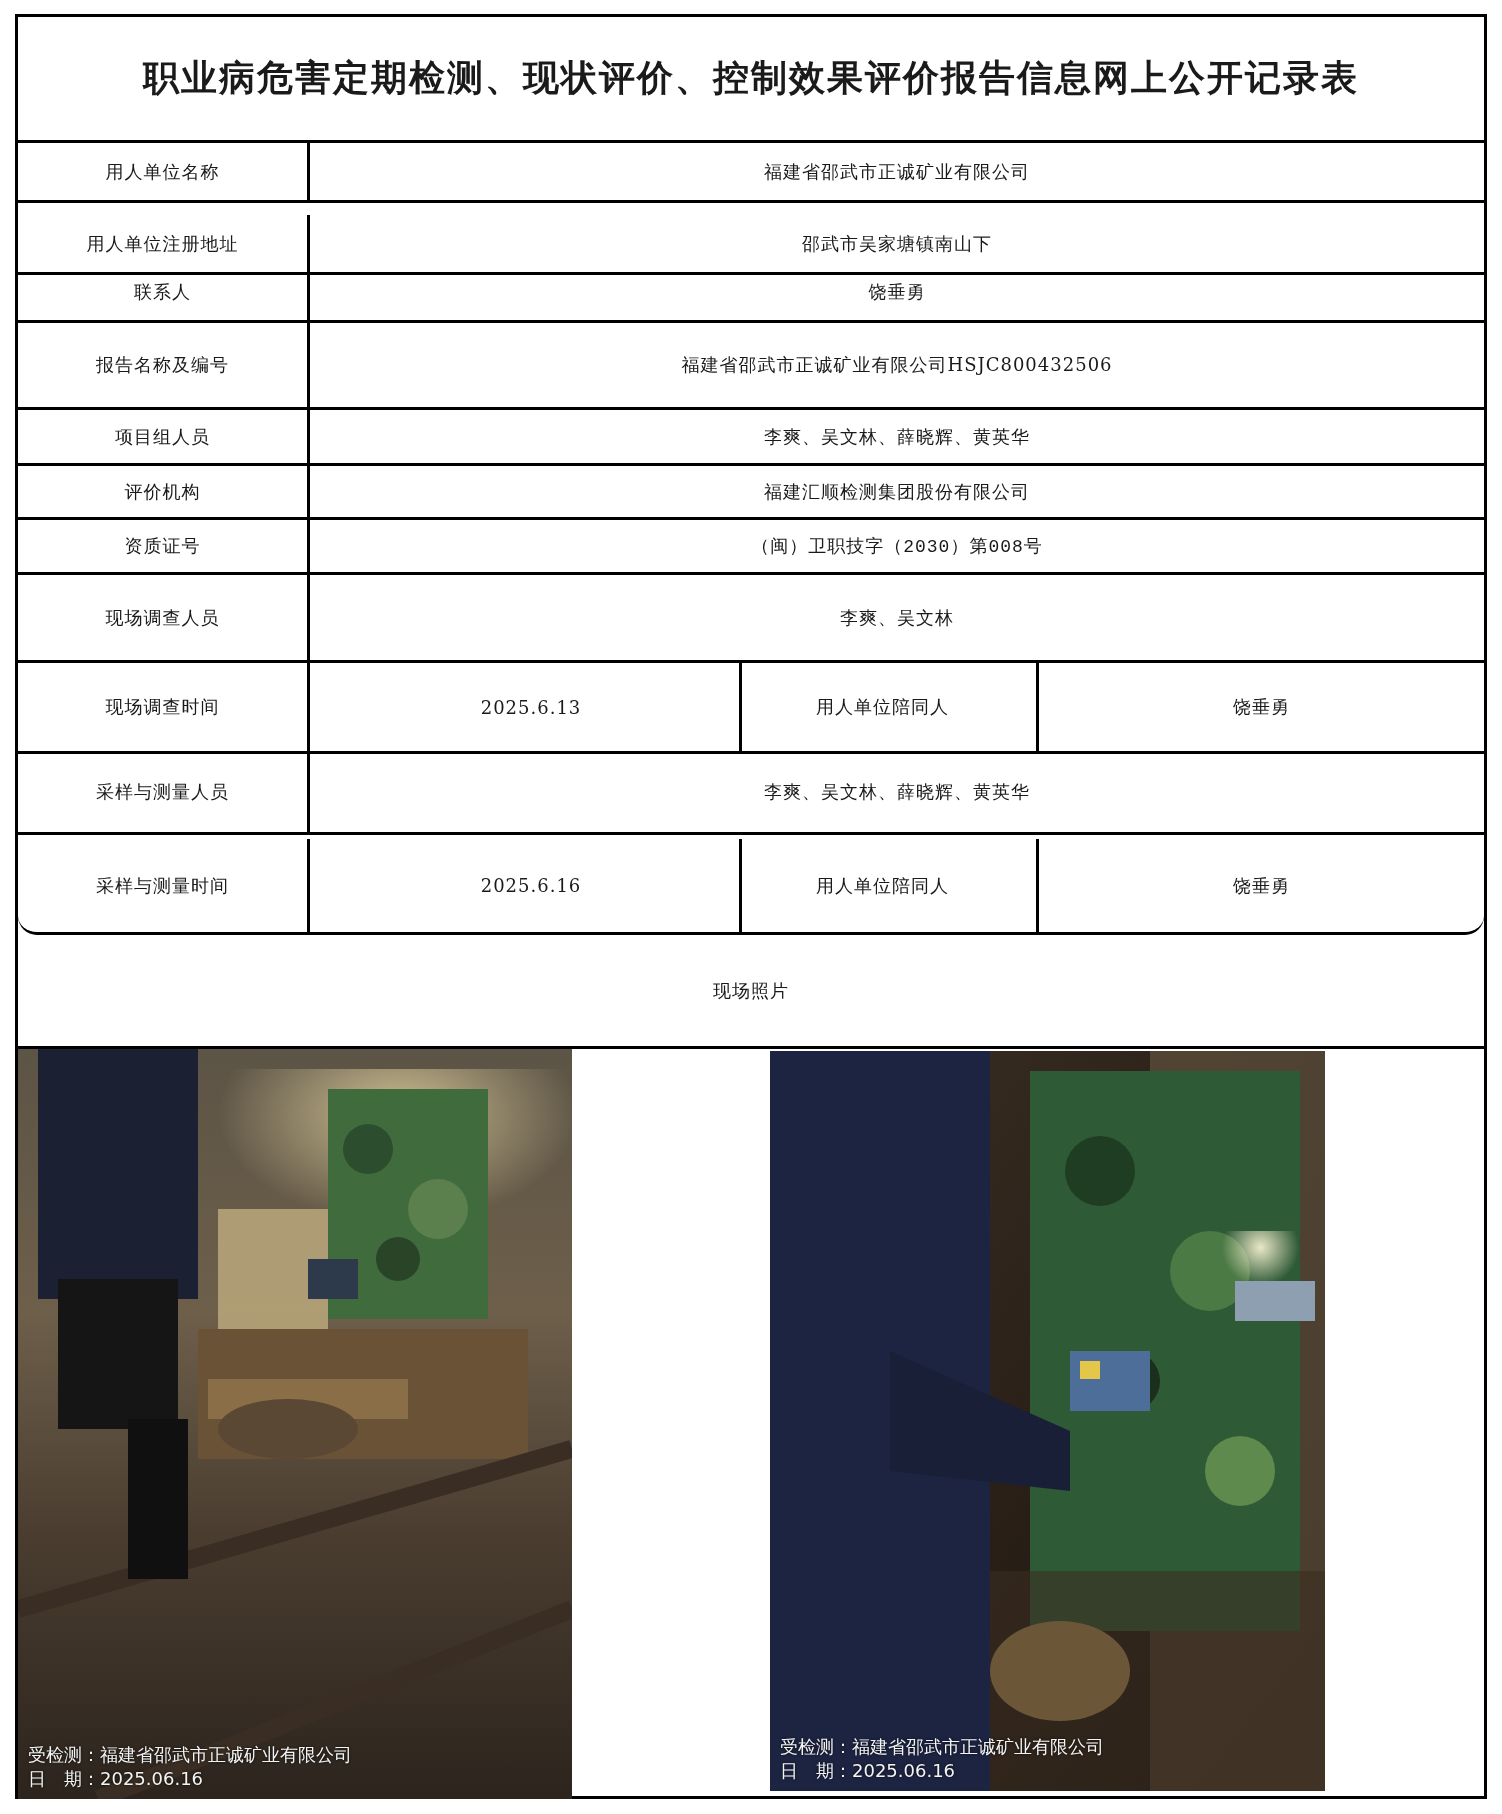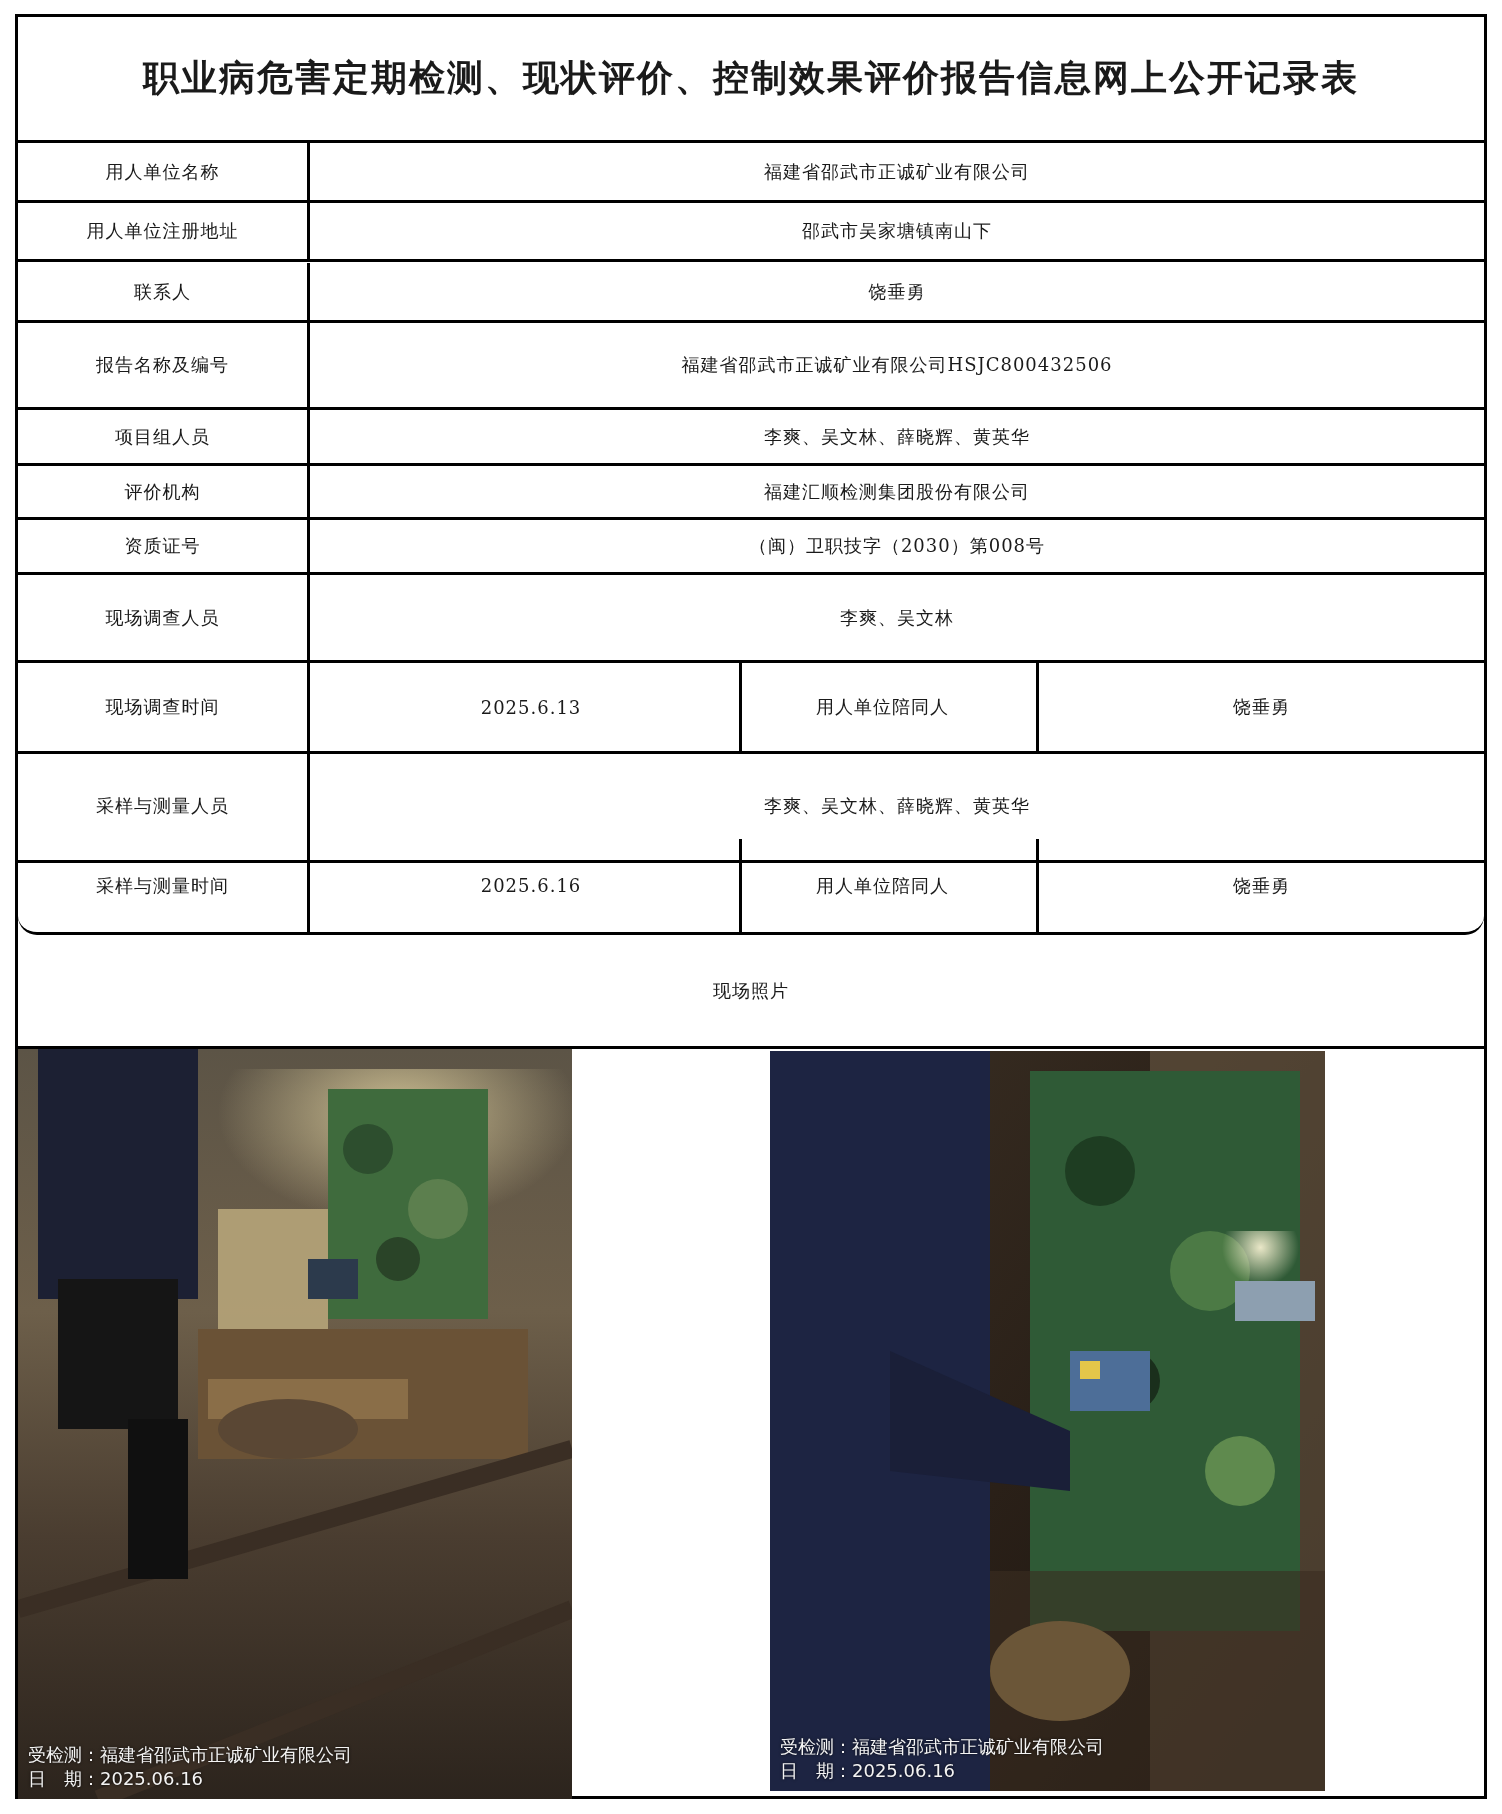--- a/index.html
+++ b/index.html
@@ -30,21 +30,21 @@
 
   <div class="row" style="top:0; height:126px;">
     <div class="cell title" style="left:0; right:0;">职业病危害定期检测、现状评价、控制效果评价报告信息网上公开记录表</div>
   </div>
 
   <div class="row" style="top:126px; height:60px;">
     <div class="cell label">用人单位名称</div>
     <div class="cell value">福建省邵武市正诚矿业有限公司</div>
   </div>
 
-  <div class="row" style="top:185px; height:60px;">
+  <div class="row" style="top:198px; height:60px;">
     <div class="cell label">用人单位注册地址</div>
     <div class="cell value">邵武市吴家塘镇南山下</div>
   </div>
 
   <div class="row" style="top:246px; height:60px;">
     <div class="cell label">联系人</div>
     <div class="cell value">饶垂勇</div>
   </div>
 
   <div class="row" style="top:306px; height:87px;">
@@ -55,38 +55,38 @@
   <div class="row" style="top:393px; height:56px;">
     <div class="cell label">项目组人员</div>
     <div class="cell value">李爽、吴文林、薛晓辉、黄英华</div>
   </div>
 
   <div class="row" style="top:449px; height:54px;">
     <div class="cell label">评价机构</div>
     <div class="cell value">福建汇顺检测集团股份有限公司</div>
   </div>
 
-  <div class="row" style="top:503px; height:55px;">
+  <div class="row" style="top:503px; height:55px;font-family:Liberation Mono, monospace;">
     <div class="cell label">资质证号</div>
     <div class="cell value">（闽）卫职技字（2030）第008号</div>
   </div>
 
   <div class="row" style="top:558px; height:88px;">
     <div class="cell label">现场调查人员</div>
     <div class="cell value">李爽、吴文林</div>
   </div>
 
   <div class="row" style="top:646px; height:91px;">
     <div class="cell label">现场调查时间</div>
     <div class="cell split-a">2025.6.13</div>
     <div class="cell split-b">用人单位陪同人</div>
     <div class="cell split-c">饶垂勇</div>
   </div>
 
-  <div class="row" style="top:734px; height:112px;">
+  <div class="row" style="top:734px; height:84px;">
     <div class="cell label">采样与测量人员</div>
     <div class="cell value">李爽、吴文林、薛晓辉、黄英华</div>
   </div>
 
   <div class="row" style="top:822px; height:96px;border-radius:19px;">
     <div class="cell label">采样与测量时间</div>
     <div class="cell split-a">2025.6.16</div>
     <div class="cell split-b">用人单位陪同人</div>
     <div class="cell split-c">饶垂勇</div>
   </div>

